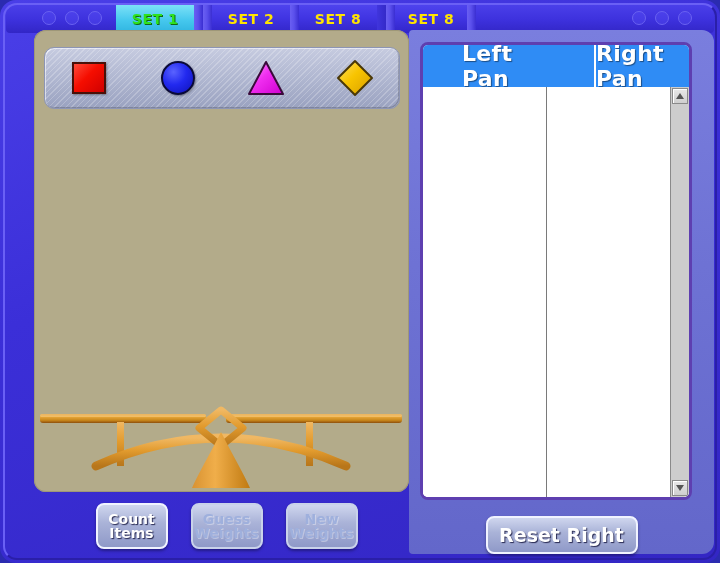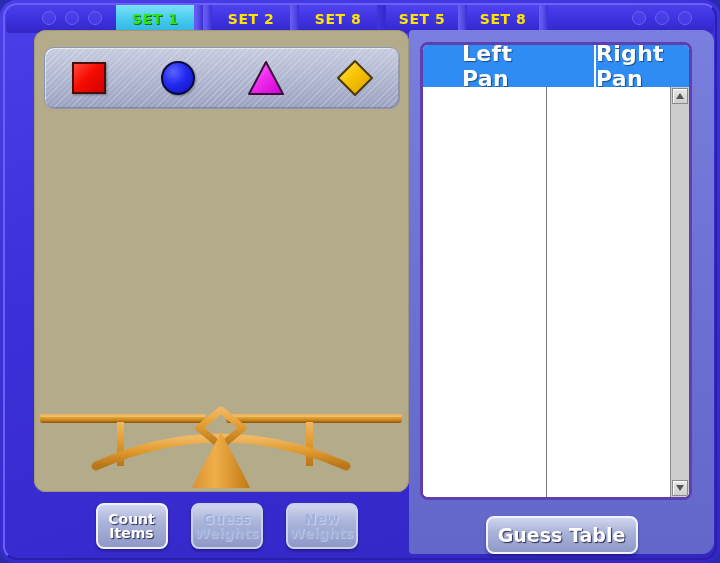--- a/index.html
+++ b/index.html
@@ -323,23 +323,20 @@
       <div class="tab-sep"></div>
       <div class="tab-sep"></div>
       <div class="tab" style="width:78px">
         <span>SET 2</span>
       </div>
       <div class="tab-sep"></div>
       <div class="tab" style="width:78px">
         <span>SET 8</span>
       </div>
       <div class="tab-sep dark"></div>
-      <div class="tab" style="width:72px">
-        <span>SET 5</span>
-      </div>
       <div class="tab-sep"></div>
       <div class="tab" style="width:72px">
         <span>SET 8</span>
       </div>
       <div class="tab-sep"></div>
     </div>
 
     <div class="corner-dots" id="right-dots">
       <div class="dot"></div>
       <div class="dot"></div>
@@ -462,19 +459,19 @@
             <svg width="8" height="6" viewBox="0 0 8 6">
               <polygon points="0,0 8,0 4,6" fill="#555"></polygon>
             </svg>
           </div>
         </div>
       </div>
     </div>
 
     <div id="reset-table-wrap">
       <div id="reset-table-btn">
-        <span>Guess Table</span>
+        <span>Reset Right</span>
       </div>
     </div>
   </div>
 
   <div id="frame-bevel"></div>
 </div>
 
 </body></html>

